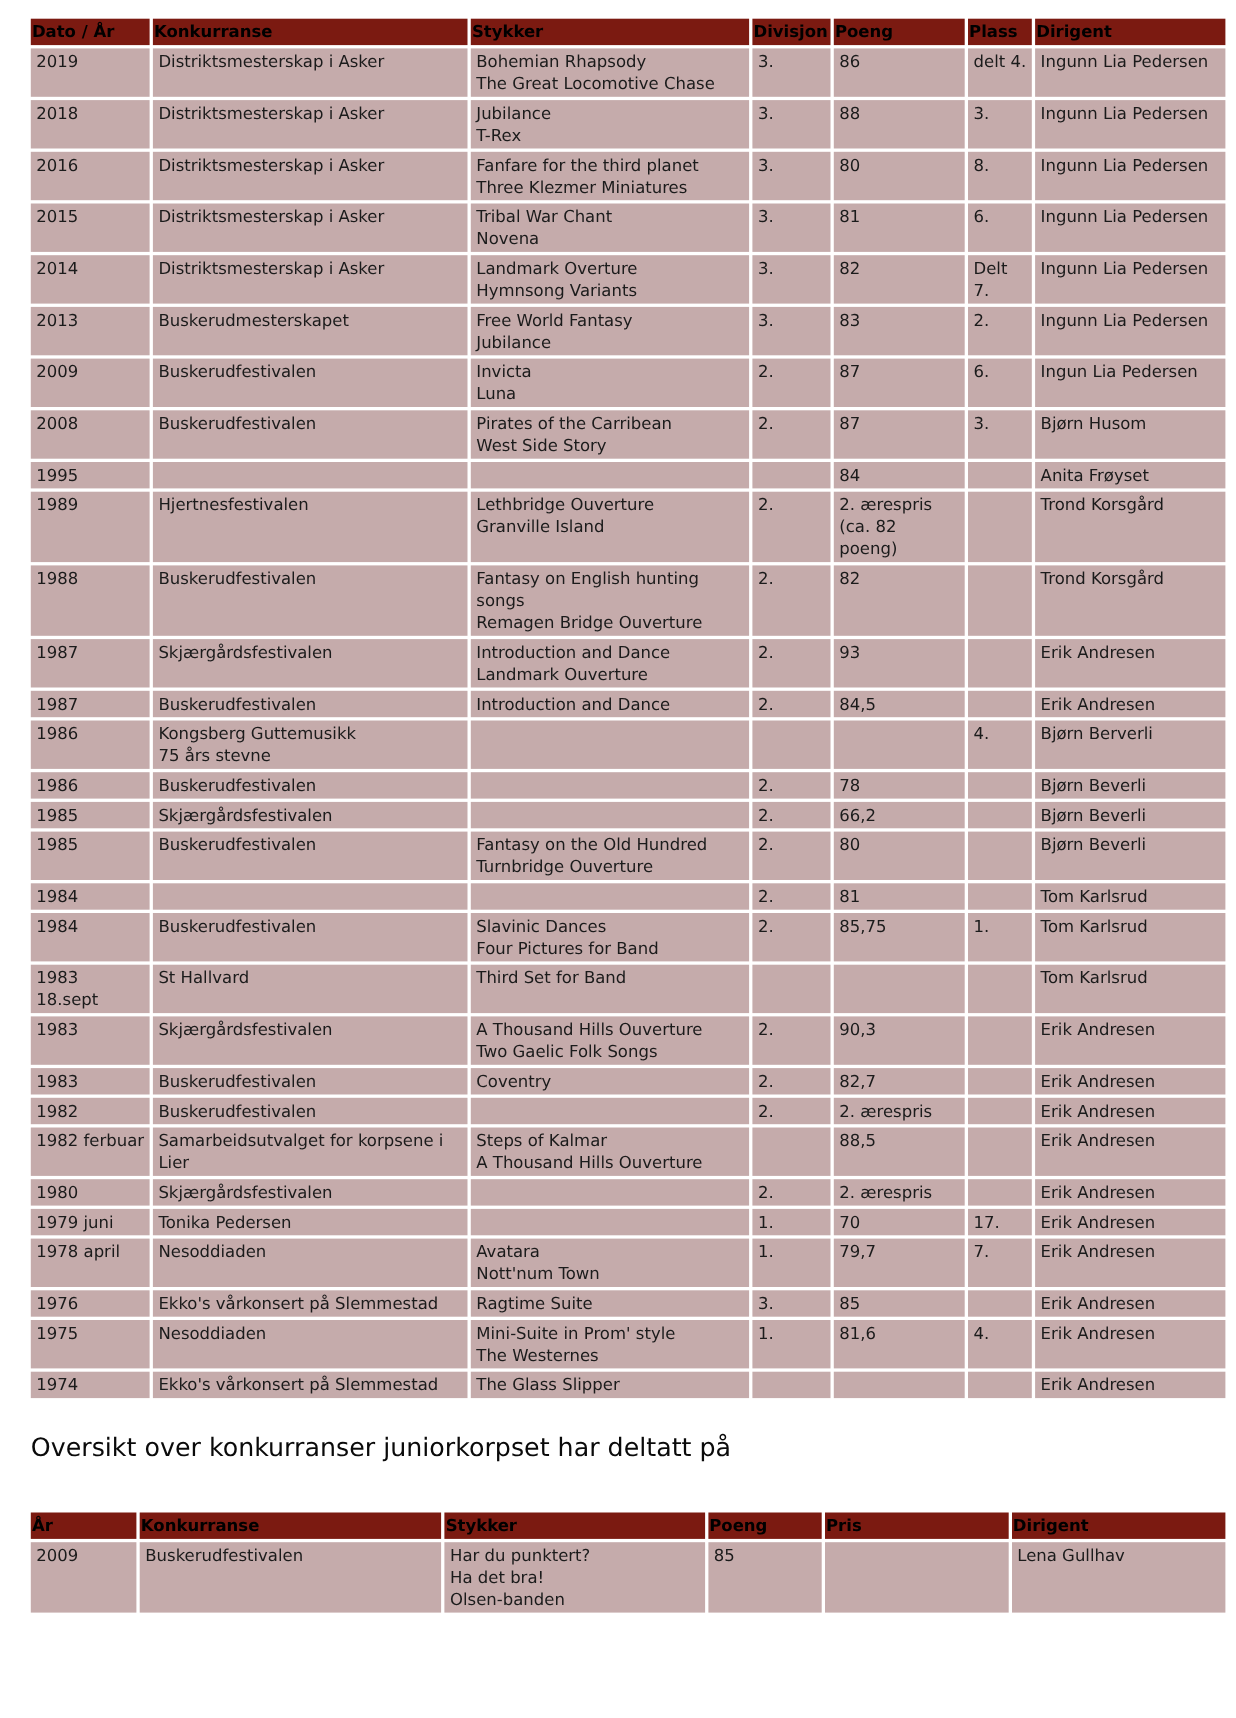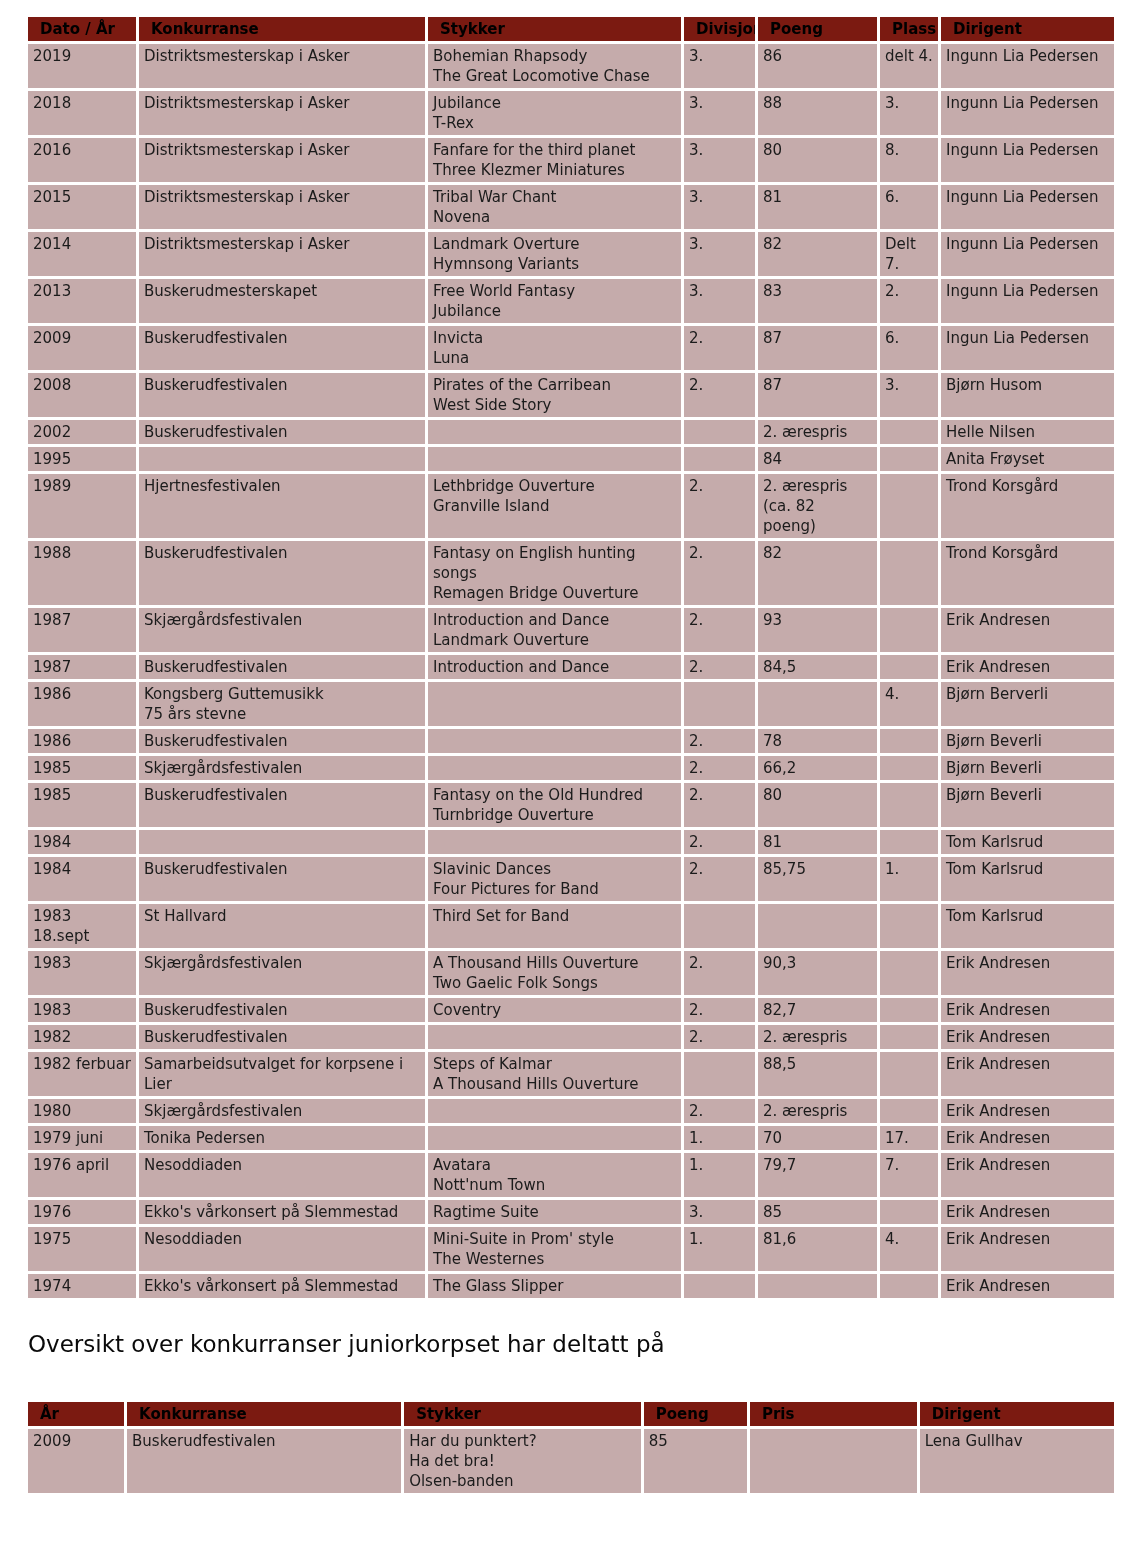--- a/index.html
+++ b/index.html
@@ -21,21 +21,21 @@
     table-layout: fixed;
     margin-left: 25px;
   }
   table.res th {
     background: #7b1a11;
     color: #000000;
     font-weight: bold;
     font-size: 15px;
     line-height: 20px;
     text-align: left;
-    padding: 2px 12px;
+    padding: 2px 1px;
     vertical-align: top;
     overflow: hidden;
     white-space: nowrap;
   }
   table.res td {
     background: #c5abab;
     color: #1b1b1b;
     font-size: 15px;
     line-height: 20px;
     padding: 2px 5px;
@@ -145,29 +145,20 @@
         <tr>
           <td>2008</td>
           <td>Buskerudfestivalen</td>
           <td>Pirates of the Carribean<br>West Side Story</td>
           <td>2.</td>
           <td>87</td>
           <td>3.</td>
           <td>Bjørn Husom</td>
         </tr>
         <tr>
-          <td>2002</td>
-          <td>Buskerudfestivalen</td>
-          <td></td>
-          <td></td>
-          <td>2. ærespris</td>
-          <td></td>
-          <td>Helle Nilsen</td>
-        </tr>
-        <tr>
           <td>1995</td>
           <td></td>
           <td></td>
           <td></td>
           <td>84</td>
           <td></td>
           <td>Anita Frøyset</td>
         </tr>
         <tr>
           <td>1989</td>
@@ -316,21 +307,21 @@
         <tr>
           <td>1979 juni</td>
           <td>Tonika Pedersen</td>
           <td></td>
           <td>1.</td>
           <td>70</td>
           <td>17.</td>
           <td>Erik Andresen</td>
         </tr>
         <tr>
-          <td>1976 april</td>
+          <td>1978 april</td>
           <td>Nesoddiaden</td>
           <td>Avatara<br>Nott'num Town</td>
           <td>1.</td>
           <td>79,7</td>
           <td>7.</td>
           <td>Erik Andresen</td>
         </tr>
         <tr>
           <td>1976</td>
           <td>Ekko's vårkonsert på Slemmestad</td>

